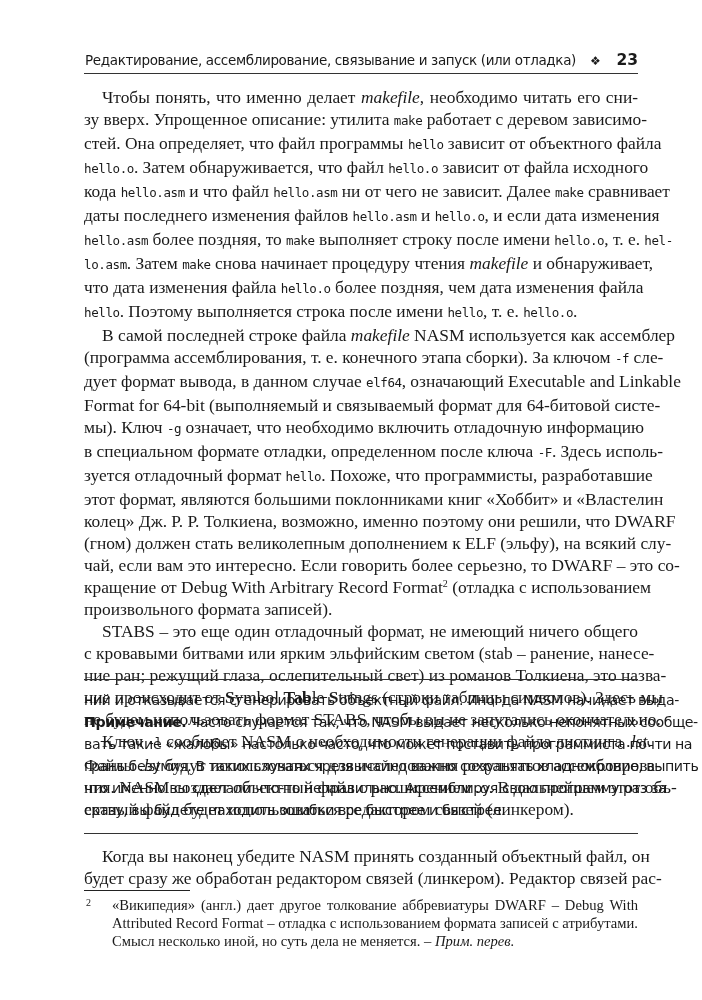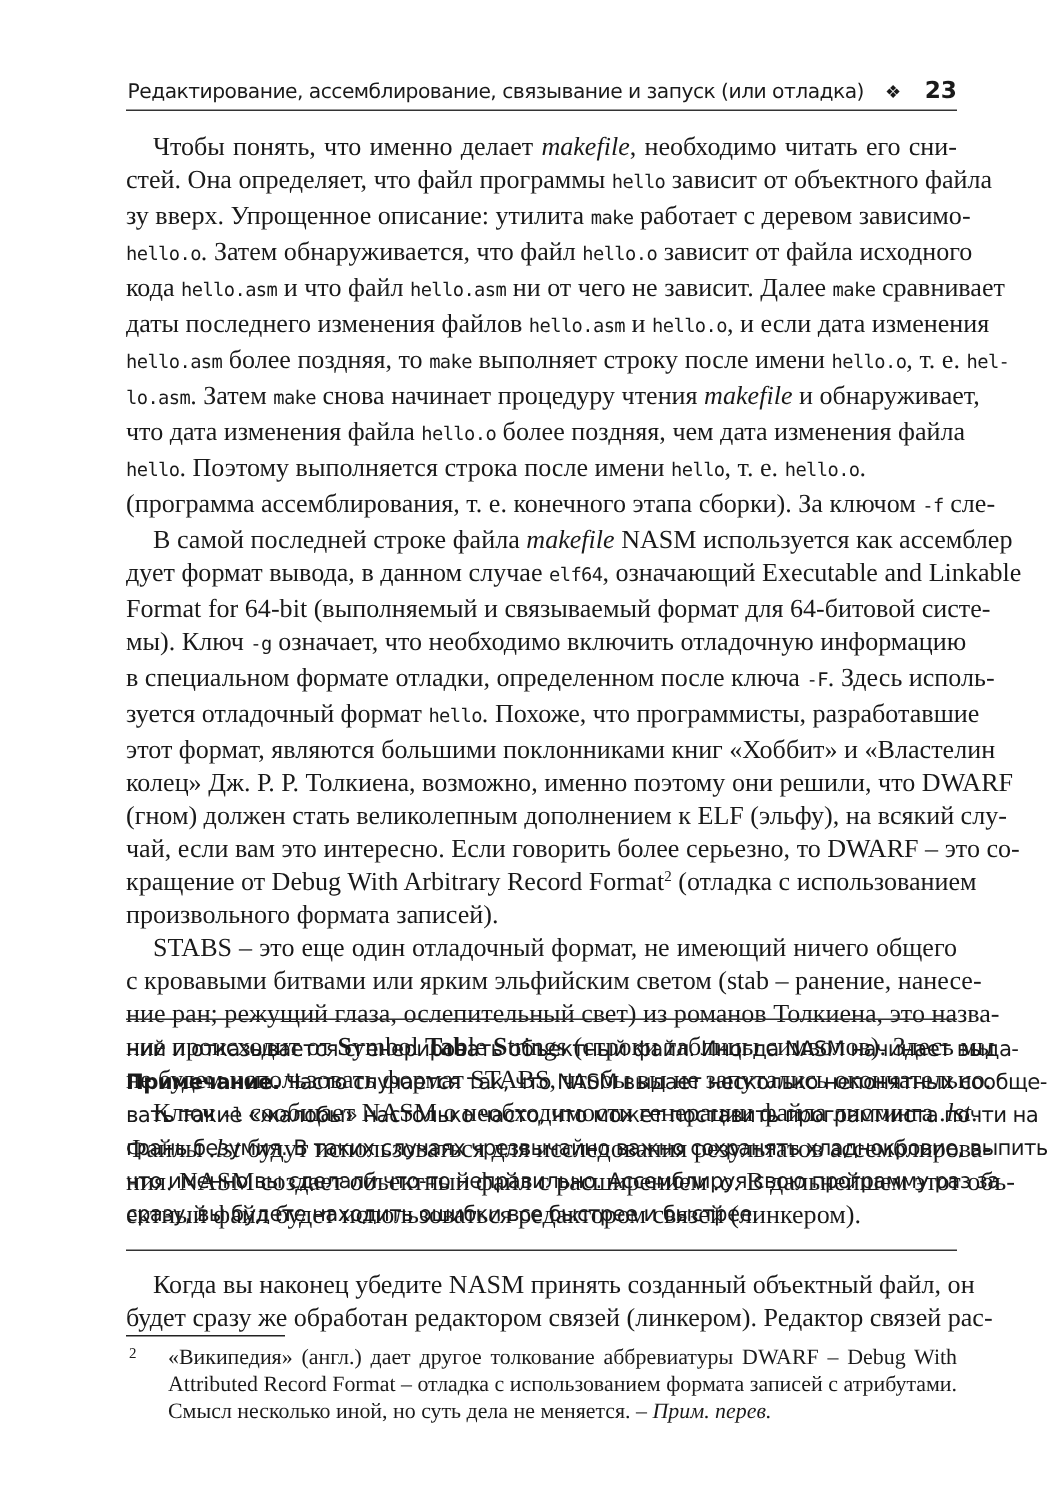--- a/index.html
+++ b/index.html
@@ -56,33 +56,33 @@
 
 <div class="page">
 
   <div class="running-head">
     <span>Редактирование, ассемблирование, связывание и запуск (или отладка)</span><span class="ornament">❖</span><span class="pno">23</span>
   </div>
 
   <div class="body-text" id="body-text">
       <p style="text-indent: 0px;">
         <span class="line" style="padding-left: 18px;">Чтобы понять, что именно делает <em>makefile</em>, необходимо читать его сни-</span>
+        <span class="line">зу вверх. Упрощенное описание: утилита <code>make</code> работает с деревом зависимо-</span>
         <span class="line">стей. Она определяет, что файл программы <code>hello</code> зависит от объектного файла</span>
-        <span class="line">зу вверх. Упрощенное описание: утилита <code>make</code> работает с деревом зависимо-</span>
         <span class="line"><code>hello.o</code>. Затем обнаруживается, что файл <code>hello.o</code> зависит от файла исходного</span>
         <span class="line">кода <code>hello.asm</code> и что файл <code>hello.asm</code> ни от чего не зависит. Далее <code>make</code> сравнивает</span>
         <span class="line">даты последнего изменения файлов <code>hello.asm</code> и <code>hello.o</code>, и если дата изменения</span>
         <span class="line"><code>hello.asm</code> более поздняя, то <code>make</code> выполняет строку после имени <code>hello.o</code>, т. е. <code>hel-</code></span>
         <span class="line"><code>lo.asm</code>. Затем <code>make</code> снова начинает процедуру чтения <em>makefile</em> и обнаруживает,</span>
         <span class="line">что дата изменения файла <code>hello.o</code> более поздняя, чем дата изменения файла</span>
         <span class="line last"><code>hello</code>. Поэтому выполняется строка после имени <code>hello</code>, т. е. <code>hello.o</code>.</span>
       </p>
       <p style="text-indent: 0px;">
+        <span class="line" style="padding-left: 18px;">В самой последней строке файла <em>makefile</em> NASM используется как ассемблер</span>
         <span class="line">(программа ассемблирования, т. е. конечного этапа сборки). За ключом <code>-f</code> сле-</span>
-        <span class="line" style="padding-left: 18px;">В самой последней строке файла <em>makefile</em> NASM используется как ассемблер</span>
         <span class="line">дует формат вывода, в данном случае <code>elf64</code>, означающий Executable and Linkable</span>
         <span class="line">Format for 64-bit (выполняемый и связываемый формат для 64-битовой систе-</span>
         <span class="line">мы). Ключ <code>-g</code> означает, что необходимо включить отладочную информацию</span>
         <span class="line">в специальном формате отладки, определенном после ключа <code>-F</code>. Здесь исполь-</span>
         <span class="line">зуется отладочный формат <code>hello</code>. Похоже, что программисты, разработавшие</span>
         <span class="line">этот формат, являются большими поклонниками книг «Хоббит» и «Властелин</span>
         <span class="line">колец» Дж. Р. Р. Толкиена, возможно, именно поэтому они решили, что DWARF</span>
         <span class="line">(гном) должен стать великолепным дополнением к ELF (эльфу), на всякий слу-</span>
         <span class="line">чай, если вам это интересно. Если говорить более серьезно, то DWARF – это со-</span>
         <span class="line">кращение от Debug With Arbitrary Record Format<sup>2</sup> (отладка с использованием</span>

